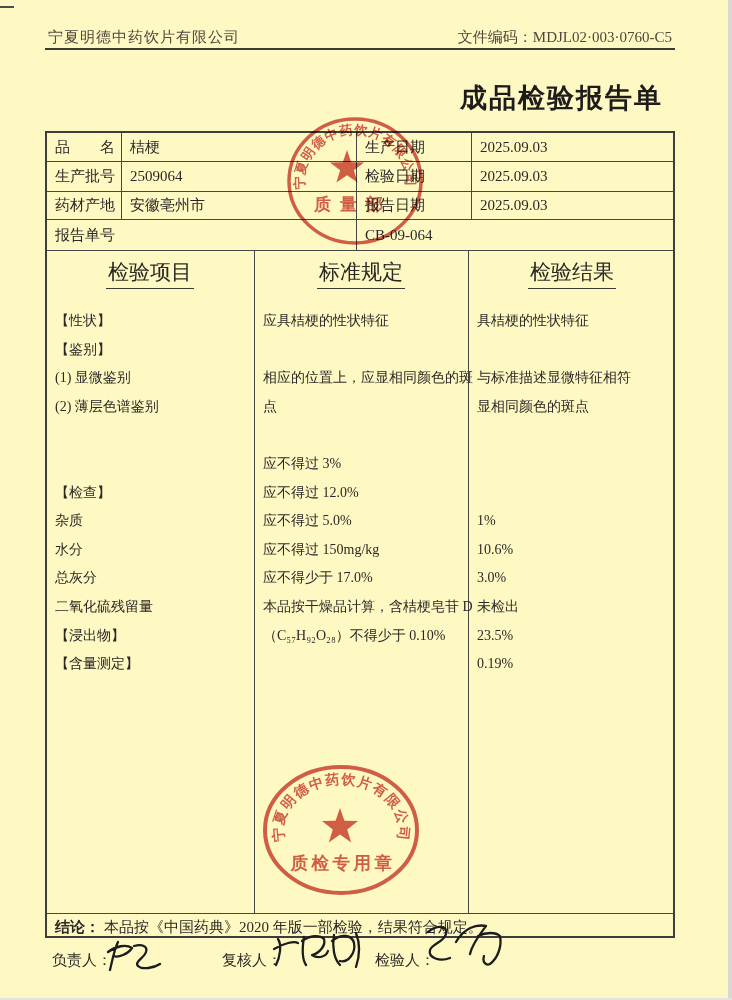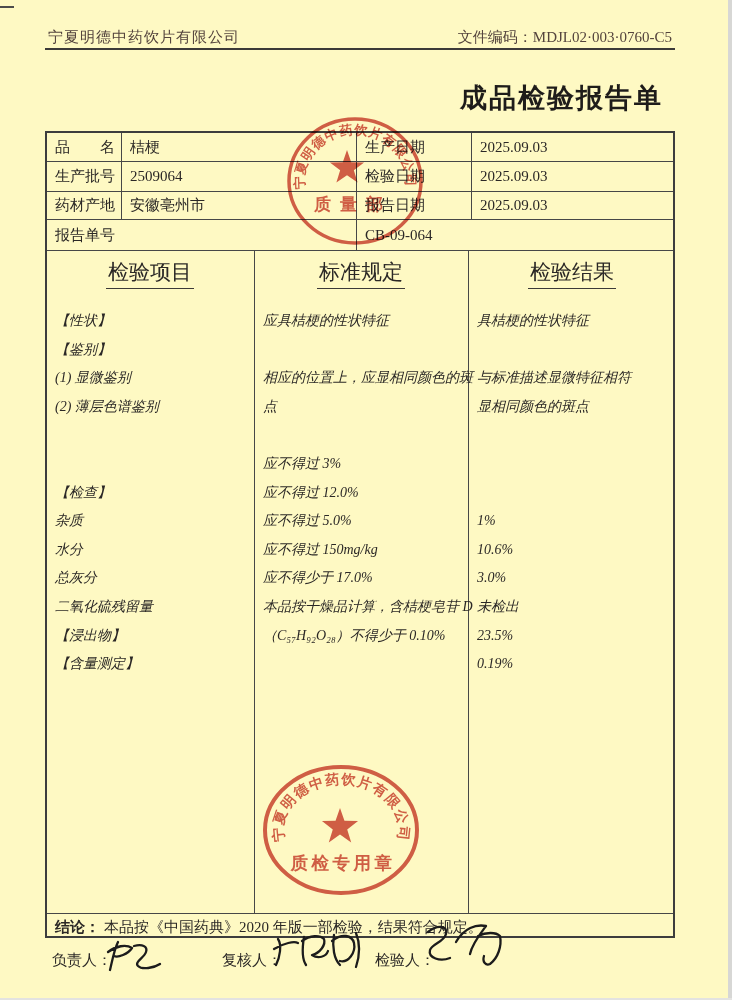--- a/index.html
+++ b/index.html
@@ -44,21 +44,21 @@
 
   .main-sec { position:relative; height:662px; }
   .vline { position:absolute; top:0; bottom:0; width:1.5px; background:#474747; }
   .vline.v1 { left:206.5px; } .vline.v2 { left:420.5px; }
   .col { position:absolute; top:0; bottom:0; }
   .colA { left:0; width:206px; }
   .colB { left:208px; width:212px; }
   .colC { left:422px; width:206px; }
   .col-head { height:44px; display:flex; align-items:center; justify-content:center; font-size:21px; }
   .col-head span { border-bottom:1.5px solid #3c3a38; padding:0 2px 2px 2px; }
-  .lines { padding:12px 2px 0 8px;font-style:italic; }
+  .lines { padding:12px 2px 0 8px; }
   .lines div { line-height:28.6px; height:28.6px; font-size:14px; white-space:nowrap; overflow:visible; }
 
   .concl-row {
     height:28px; border-top:1.5px solid #474747;
     display:flex; align-items:center; padding-left:8px; font-size:15px; white-space:nowrap;
   }
   .concl-row b { font-weight:bold; margin-right:4px; }
 
   
   .sig-label { position:absolute; font-size:15px; color:#2b2826; }

